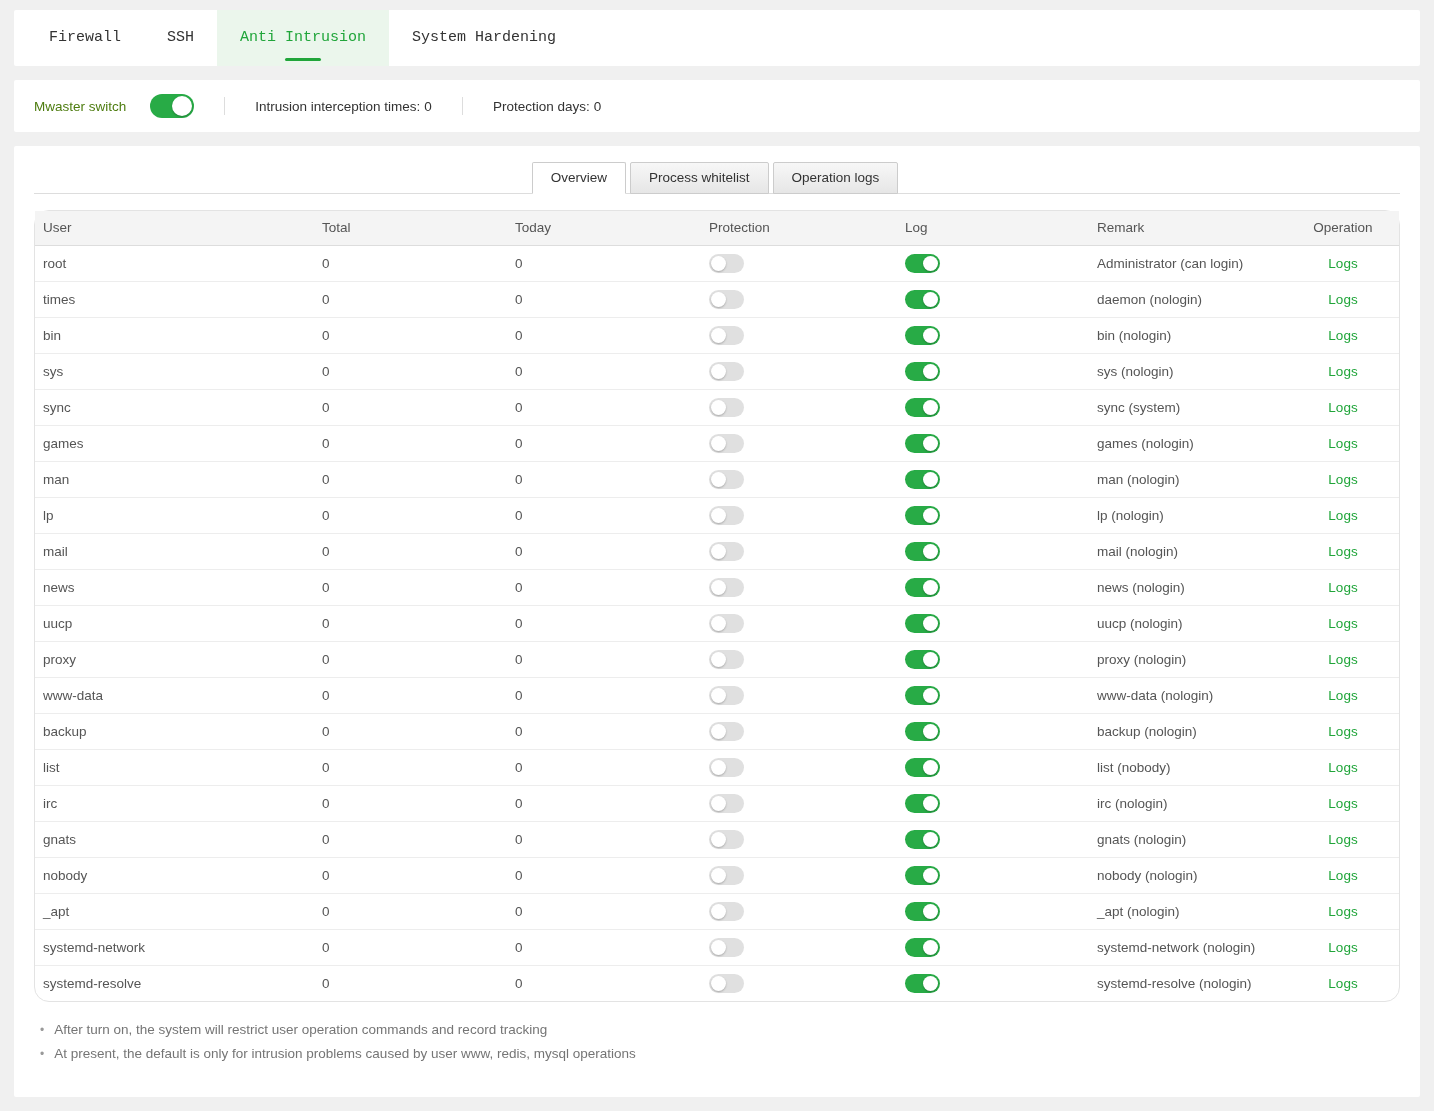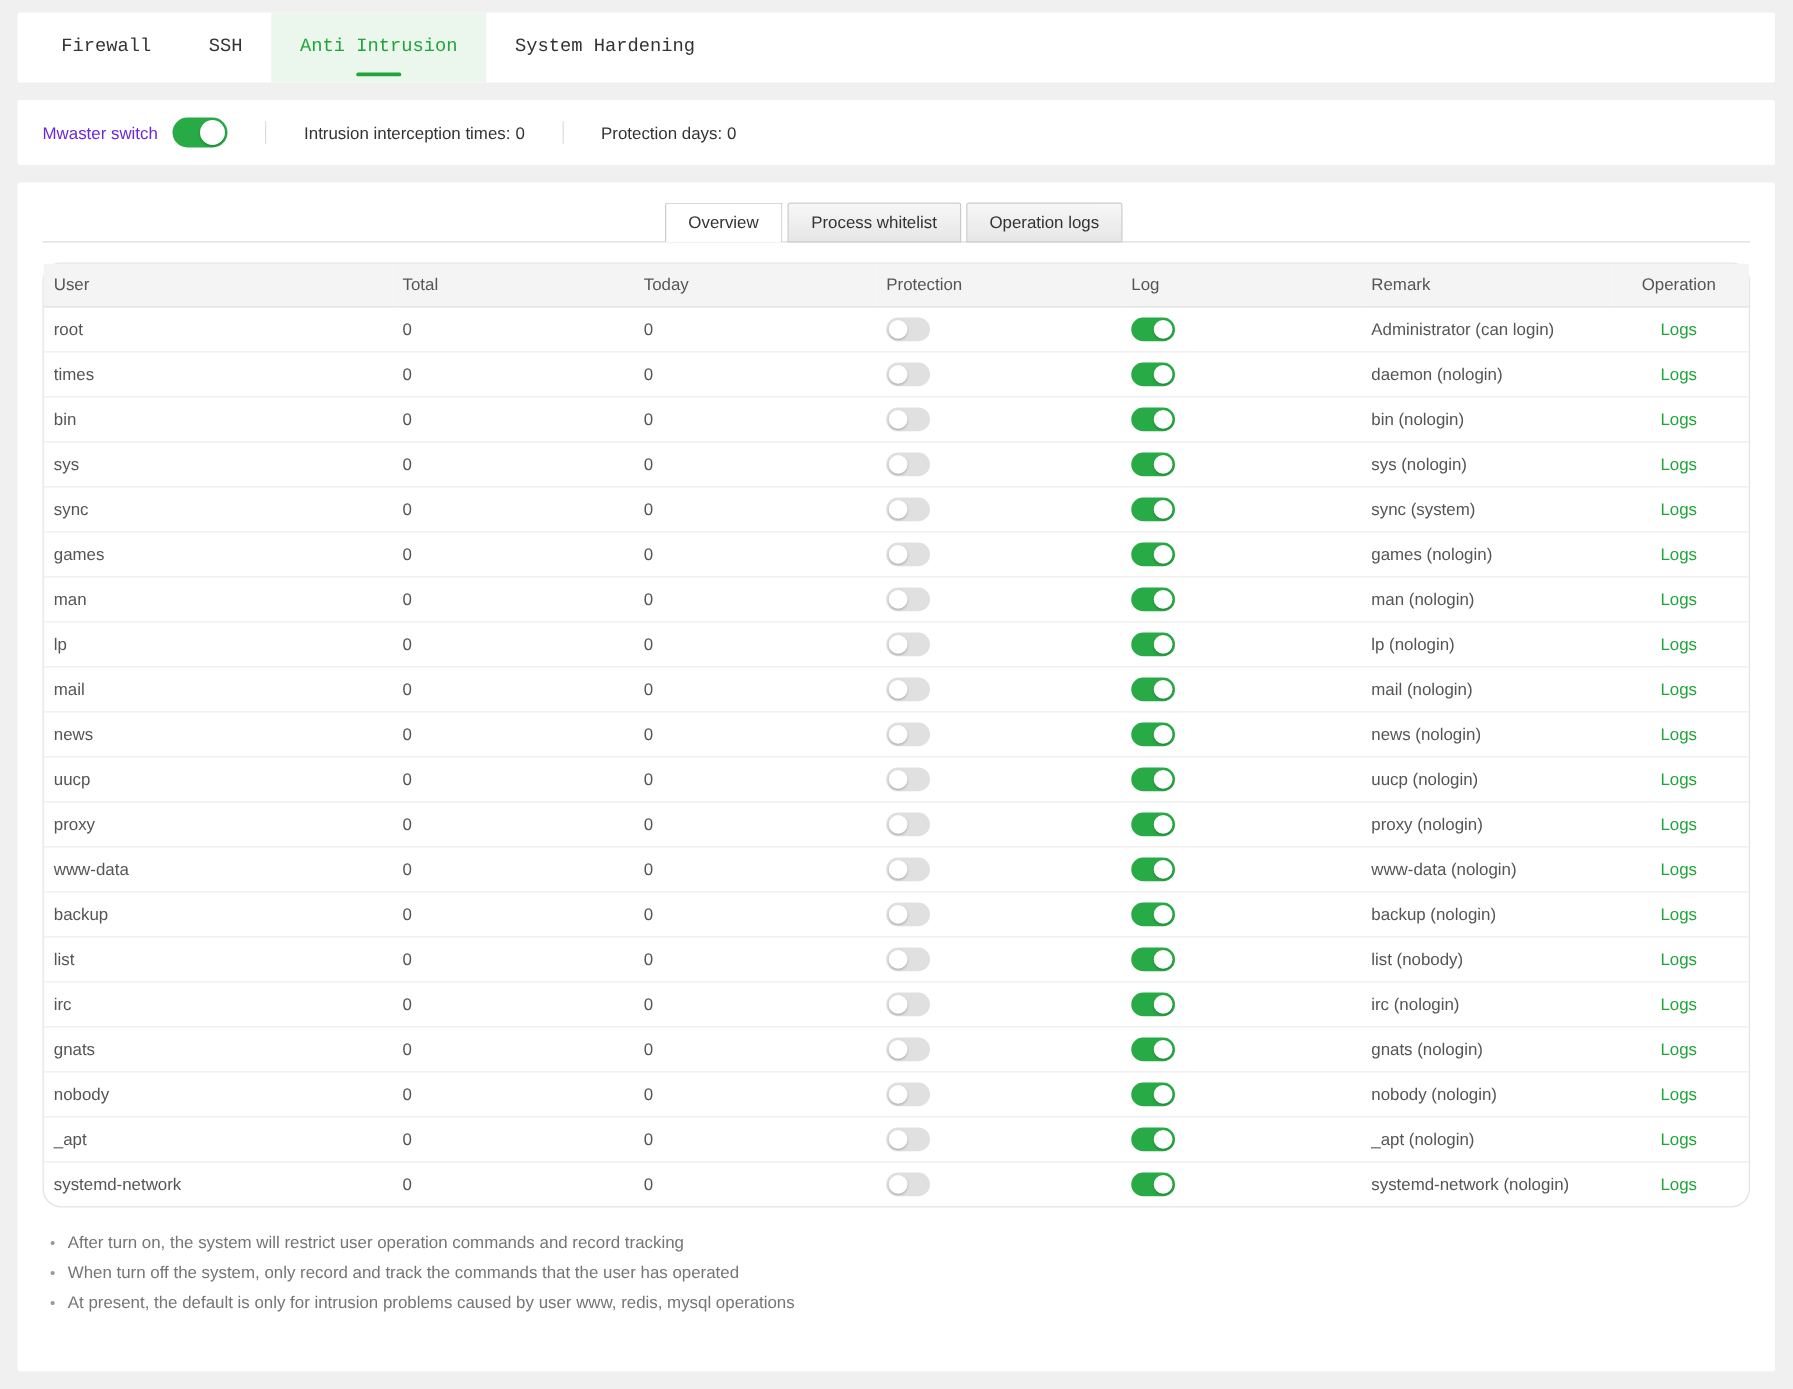--- a/index.html
+++ b/index.html
@@ -21,21 +21,21 @@
   }
   .top-tab.active { background: var(--active-tab-bg, #ebf6ec); color: var(--accent-green, #20a53a); }
   .top-tab.active::after {
     content: ""; position: absolute; left: 50%; transform: translateX(-50%);
     bottom: 5px; width: 36px; height: 3px; border-radius: 2px;
     background: var(--accent-green, #20a53a);
   }
 
   
   .switchbar { margin-top: 14px; height: 52px; display: flex; align-items: center; padding-left: 20px; }
-  .switch-label { font-size: 13.5px; color: #6d28d9; margin-right: 12px; }
+  .switch-label { font-size: 13.5px; color: #4d7c0f; margin-right: 24px; }
   .stat { font-size: 13.5px; color: #333; white-space: nowrap; }
   .stat .val { margin-left: 4px; }
   .vdivider { width: 1px; height: 18px; background: #ddd; margin: 0 30px; }
 
   
   .toggle { display: inline-block; position: relative; width: 35px; height: 19px; border-radius: 10px; cursor: pointer; vertical-align: middle; }
   .toggle .knob {
     position: absolute; top: 2px; width: 15px; height: 15px; border-radius: 50%;
     background: #fff; box-shadow: 0 1px 2px rgba(0,0,0,0.25);
   }
@@ -308,24 +308,32 @@
             </tr>
             <tr>
               <td>systemd-network</td>
               <td>0</td>
               <td>0</td>
               <td><span class="toggle off"><span class="knob"></span></span></td>
               <td><span class="toggle on"><span class="knob"></span></span></td>
               <td>systemd-network (nologin)</td>
               <td class="op"><a class="logs-link">Logs</a></td>
             </tr>
+            <tr>
+              <td>systemd-resolve</td>
+              <td>0</td>
+              <td>0</td>
+              <td><span class="toggle off"><span class="knob"></span></span></td>
+              <td><span class="toggle on"><span class="knob"></span></span></td>
+              <td>systemd-resolve (nologin)</td>
+              <td class="op"><a class="logs-link">Logs</a></td>
+            </tr>
           </tbody>
       </table>
     </div>
 
     <ul class="notes" id="notes">
         <li><span class="bullet">•</span><span>After turn on, the system will restrict user operation commands and record tracking</span></li>
-        <li><span class="bullet">•</span><span>When turn off the system, only record and track the commands that the user has operated</span></li>
         <li><span class="bullet">•</span><span>At present, the default is only for intrusion problems caused by user www, redis, mysql operations</span></li>
       </ul>
 
   </div>
 </div>
 
 </body></html>

